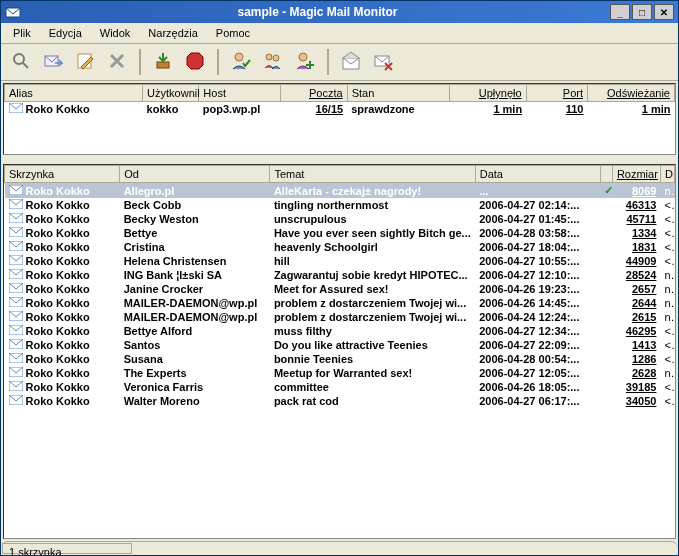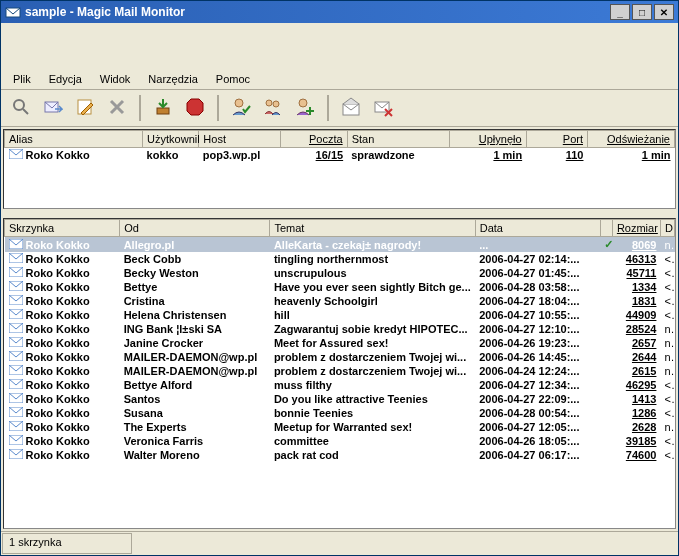--- a/index.html
+++ b/index.html
@@ -17,20 +17,21 @@
 }
 .titlebar {
   background: linear-gradient(to right, #2a5fb3, #3c7ad6);
   color: #fff;
   display: flex;
   align-items: center;
   padding: 2px 4px;
   height: 22px;
   font-weight: bold;
   font-size: 12px;
+  text-align: center;
 }
 .titlebar .app-icon {
   width: 16px; height: 16px;
   margin-right: 4px;
   display: inline-flex; align-items: center; justify-content: center;
 }
 .titlebar .title-text { flex: 1; }
 .titlebar .win-btns { display: flex; gap: 2px; }
 .titlebar .win-btn {
   width: 20px; height: 16px;
@@ -44,21 +45,20 @@
 .menubar {
   background: #ece9d8;
   display: flex;
   padding: 2px 4px;
   gap: 2px;
   border-bottom: 1px solid #aca899;
 }
 .menubar .menu-item {
   padding: 2px 8px;
   cursor: pointer;
-  margin-top: 46px;
 }
 .toolbar {
   display: flex;
   align-items: center;
   padding: 4px 6px;
   gap: 4px;
   border-bottom: 1px solid #aca899;
   background: #ece9d8;
 }
 .toolbar .tb-sep {
@@ -71,21 +71,21 @@
   display: flex; align-items: center; justify-content: center;
   cursor: pointer;
   border: 1px solid transparent;
 }
 .panel {
   background: #fff;
   border: 1px inset #888;
   margin: 2px;
   overflow: auto;
 }
-.accounts-panel { height: 80px; }
+.accounts-panel { height: 72px; }
 .split { height: 5px; background: #ece9d8; cursor: ns-resize; }
 .mail-panel { flex: 1; min-height: 0; }
 table {
   border-collapse: collapse;
   width: 100%;
   table-layout: fixed;
 }
 th {
   background: #ece9d8;
   border: 1px solid #aca899;
@@ -104,22 +104,23 @@
 }
 tbody tr.selected {
   background: #b9c5d4;
   color: #fff;
 }
 .bold { font-weight: bold; }
 .statusbar {
   display: flex;
   border-top: 1px solid #aca899;
   background: #ece9d8;
-  height: 24px;
+  height: 14px;
   font-size: 11px;
+  border-radius: 10px;
 }
 .statusbar .cell {
   border: 1px solid #aca899;
   padding: 2px 6px;
   margin: 1px;
 }
 .statusbar .cell:first-child { width: 130px; }
 .statusbar .cell:nth-child(2) { flex: 1; }
 .env-icon { width: 14px; height: 10px; display:inline-block; margin-right:3px; }
 .check-icon { color: #2a8a2a; font-weight: bold; }
@@ -481,21 +482,21 @@
           </tr>
           <tr>
             <td class="bold"><span class="env-icon"><svg width="14" height="10" viewBox="0 0 14 10">
                   <rect x="0" y="0" width="14" height="10" fill="#fff" stroke="#5a8acc"></rect>
                   <path d="M0 0 L7 6 L14 0" stroke="#5a8acc" fill="none"></path>
                 </svg></span>Roko Kokko</td>
             <td class="bold">Walter Moreno</td>
             <td class="bold">pack rat cod</td>
             <td class="bold">2006-04-27 06:17:...</td>
             <td></td>
-            <td class="bold right">74600</td>
+            <td class="bold right">34050</td>
             <td>&lt;</td>
           </tr>
         </tbody>
     </table>
   </div>
 </div>
 
 <div class="statusbar">
   <div class="cell">1 skrzynka</div>
 </div>

